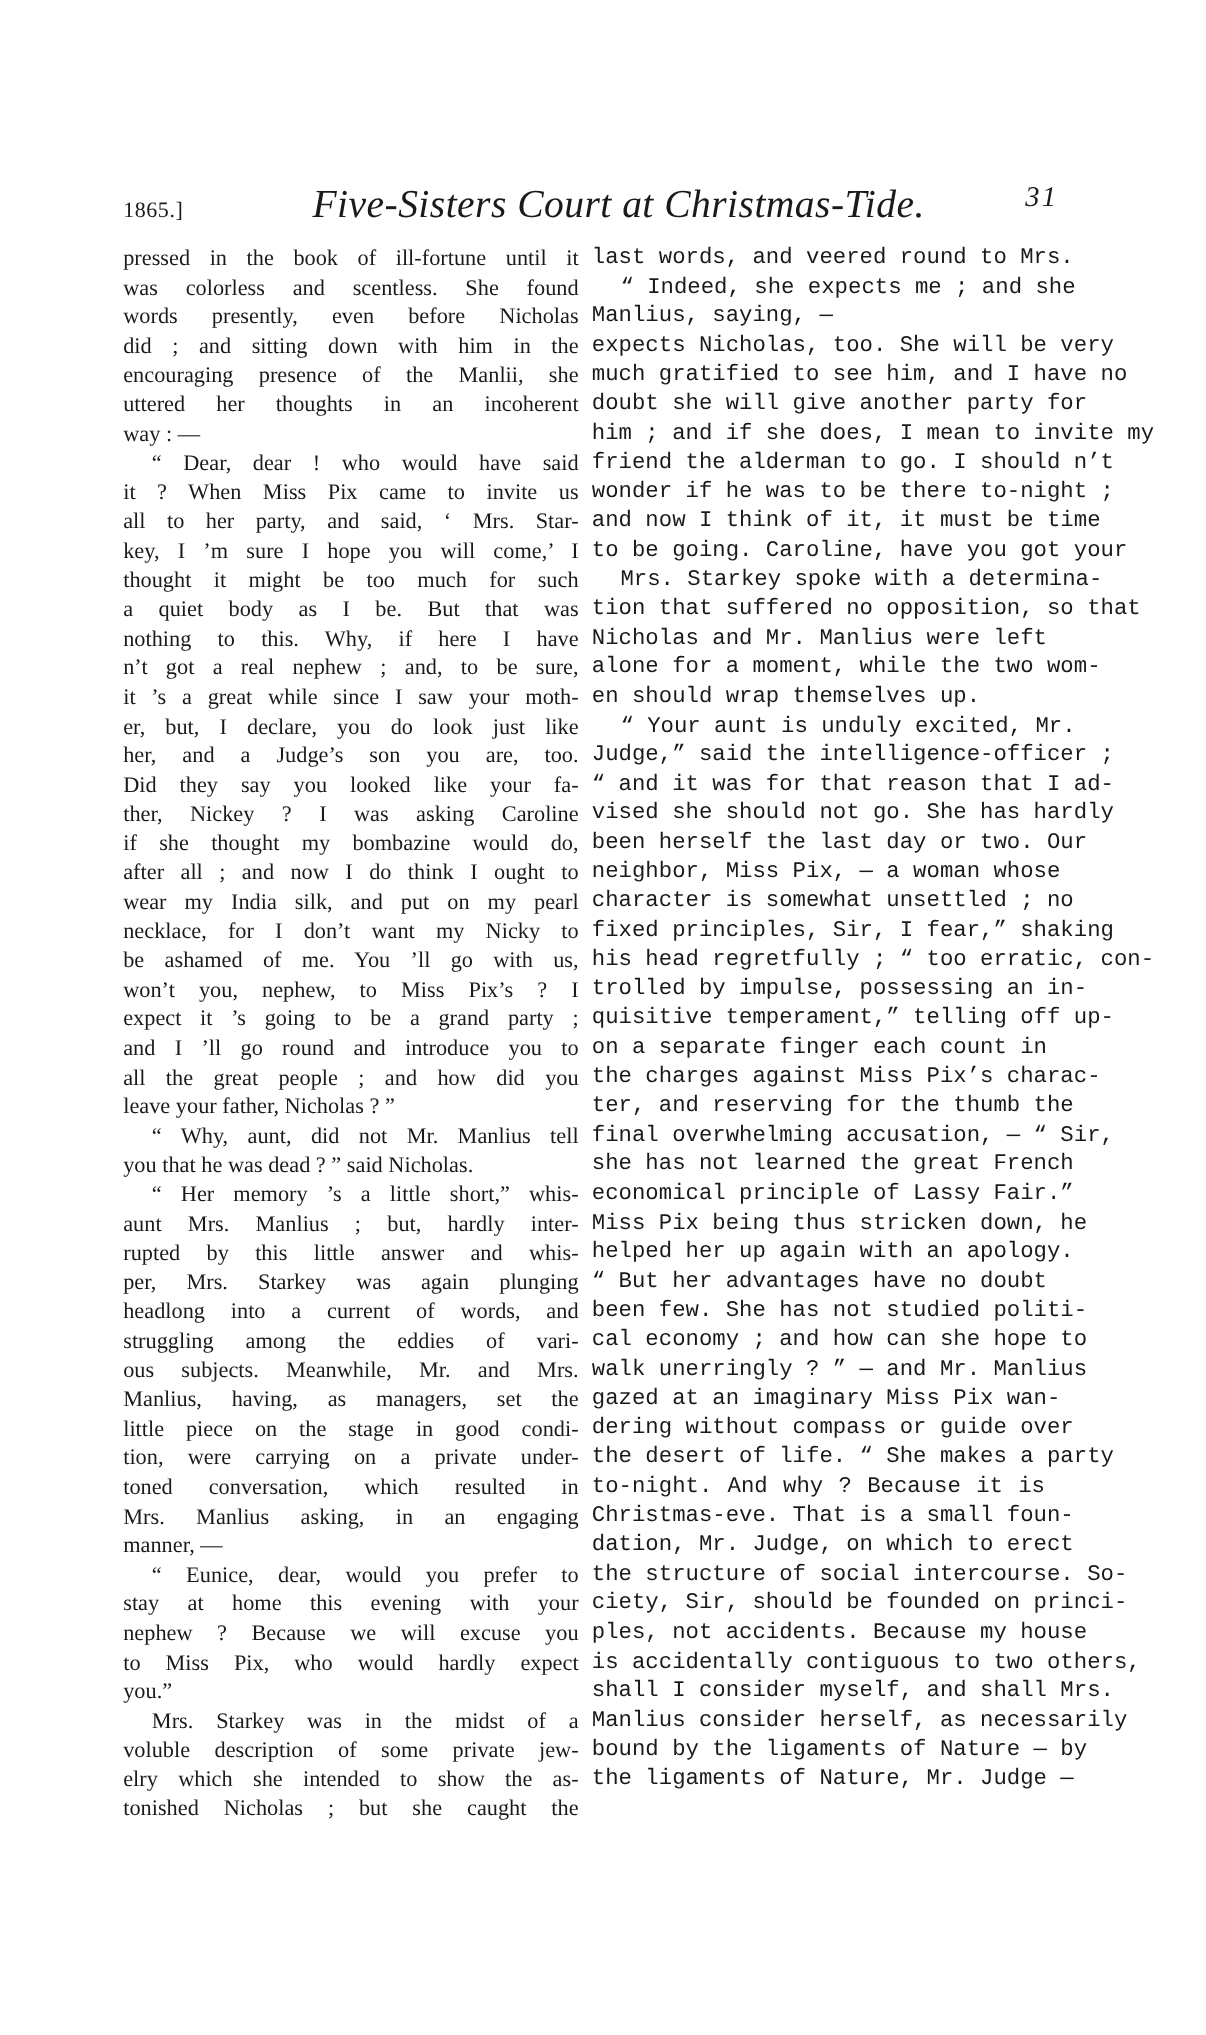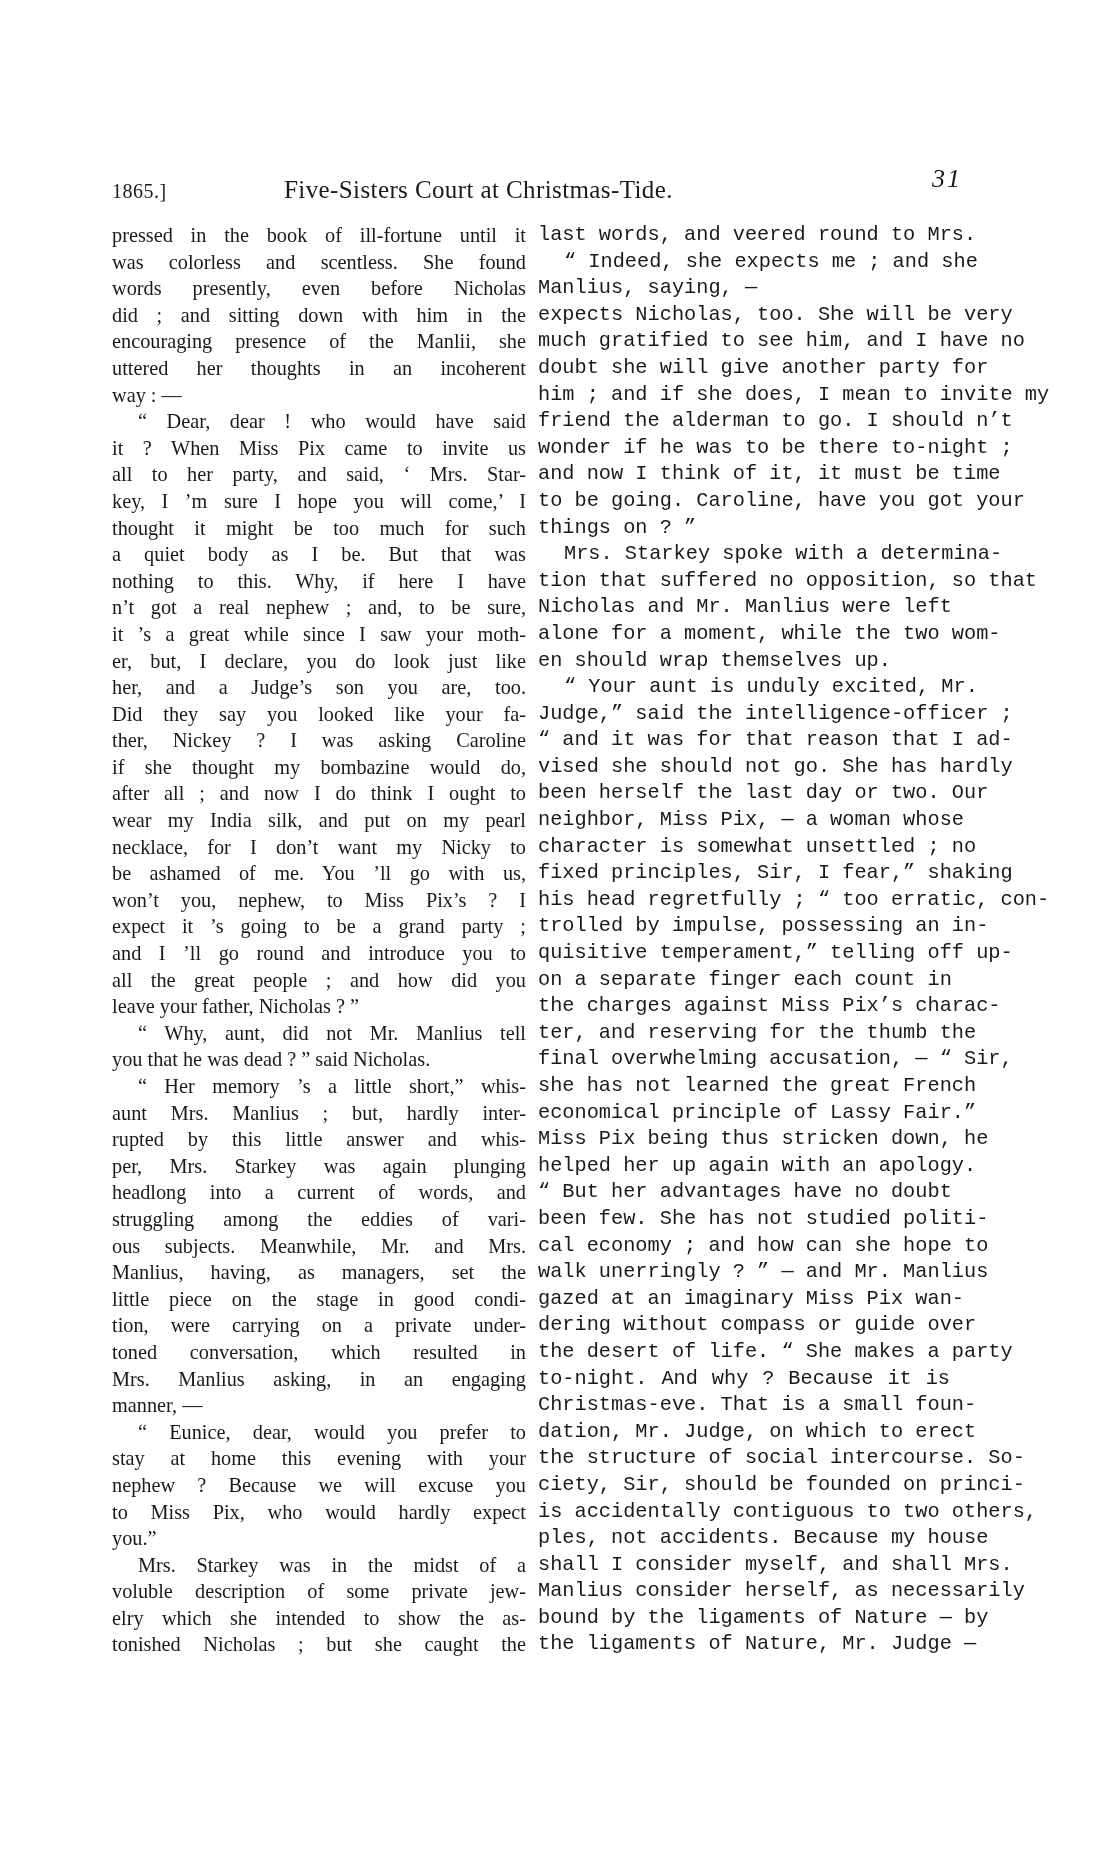--- a/index.html
+++ b/index.html
@@ -1,20 +1,20 @@
 <!DOCTYPE html>
 <html><head>
 <meta charset="utf-8">
 <style>
   html, body { margin: 0; padding: 0; background: #ffffff; }
   body { width: 1096px; height: 1850px; position: relative; overflow: hidden;
          font-family: "Liberation Serif", "DejaVu Serif", serif; color: #1a1a1a; }
   .running-head { position: absolute; top: 164px; left: 112px; width: 850px; height: 36px; }
   .rh-year { position: absolute; left: 0; top: 16px; font-size: 20px; letter-spacing: 0.5px; }
-  .rh-title { position: absolute; left: 172px; top: 12px; font-size: 25px; letter-spacing: 0.4px; }
+  .rh-title { position: absolute; left: 172px; top: 0; font-size: 36px; font-style: italic; letter-spacing: 0.4px; }
   .rh-page { position: absolute; right: 0; top: 0; font-size: 26px; letter-spacing: 2px; font-style: italic; }
   .column { position: absolute; top: 222px; }
   .col-left { left: 112px; width: 414px; }
   .col-right { left: 538px; width: 412px; font-family: Liberation Mono, monospace; }
   .line { display: block; height: 26.6px; line-height: 26.6px; font-size: 20.3px;
           text-align: justify; text-align-last: justify; white-space: nowrap; overflow: visible; }
   .line.last { text-align-last: left; }
   .line.indent { padding-left: 26px; }
 </style>
 </head>
@@ -87,21 +87,20 @@
     <span class="line indent">“ Indeed, she expects me ; and she</span>
     <span class="line last">Manlius, saying, —</span>
     <span class="line">expects Nicholas, too.  She will be very</span>
     <span class="line">much gratified to see him, and I have no</span>
     <span class="line">doubt she will give another party for</span>
     <span class="line">him ; and if she does, I mean to invite my</span>
     <span class="line">friend the alderman to go.  I should n’t</span>
     <span class="line">wonder if he was to be there to-night ;</span>
     <span class="line">and now I think of it, it must be time</span>
     <span class="line">to be going.  Caroline, have you got your</span>
-    <span class="line last">things on ? ”</span>
     <span class="line indent">Mrs. Starkey spoke with a determina-</span>
     <span class="line">tion that suffered no opposition, so that</span>
     <span class="line">Nicholas and Mr. Manlius were left</span>
     <span class="line">alone for a moment, while the two wom-</span>
     <span class="line last">en should wrap themselves up.</span>
     <span class="line indent">“ Your aunt is unduly excited, Mr.</span>
     <span class="line">Judge,” said the intelligence-officer ;</span>
     <span class="line">“ and it was for that reason that I ad-</span>
     <span class="line">vised she should not go.  She has hardly</span>
     <span class="line">been herself the last day or two.   Our</span>
@@ -124,19 +123,19 @@
     <span class="line">cal economy ; and how can she hope to</span>
     <span class="line">walk unerringly ? ” — and Mr. Manlius</span>
     <span class="line">gazed at an imaginary Miss Pix wan-</span>
     <span class="line">dering without compass or guide over</span>
     <span class="line">the desert of life.   “ She makes a party</span>
     <span class="line">to-night.   And why ?   Because it is</span>
     <span class="line">Christmas-eve.   That is a small foun-</span>
     <span class="line">dation, Mr. Judge, on which to erect</span>
     <span class="line">the structure of social intercourse.   So-</span>
     <span class="line">ciety, Sir, should be founded on princi-</span>
+    <span class="line">ples, not accidents.   Because my house</span>
     <span class="line">is accidentally contiguous to two others,</span>
-    <span class="line">ples, not accidents.   Because my house</span>
     <span class="line">shall I consider myself, and shall Mrs.</span>
     <span class="line">Manlius consider herself, as necessarily</span>
     <span class="line">bound by the ligaments of Nature — by</span>
     <span class="line">the ligaments of Nature, Mr. Judge —</span>
   </div>
 
 </body></html>

